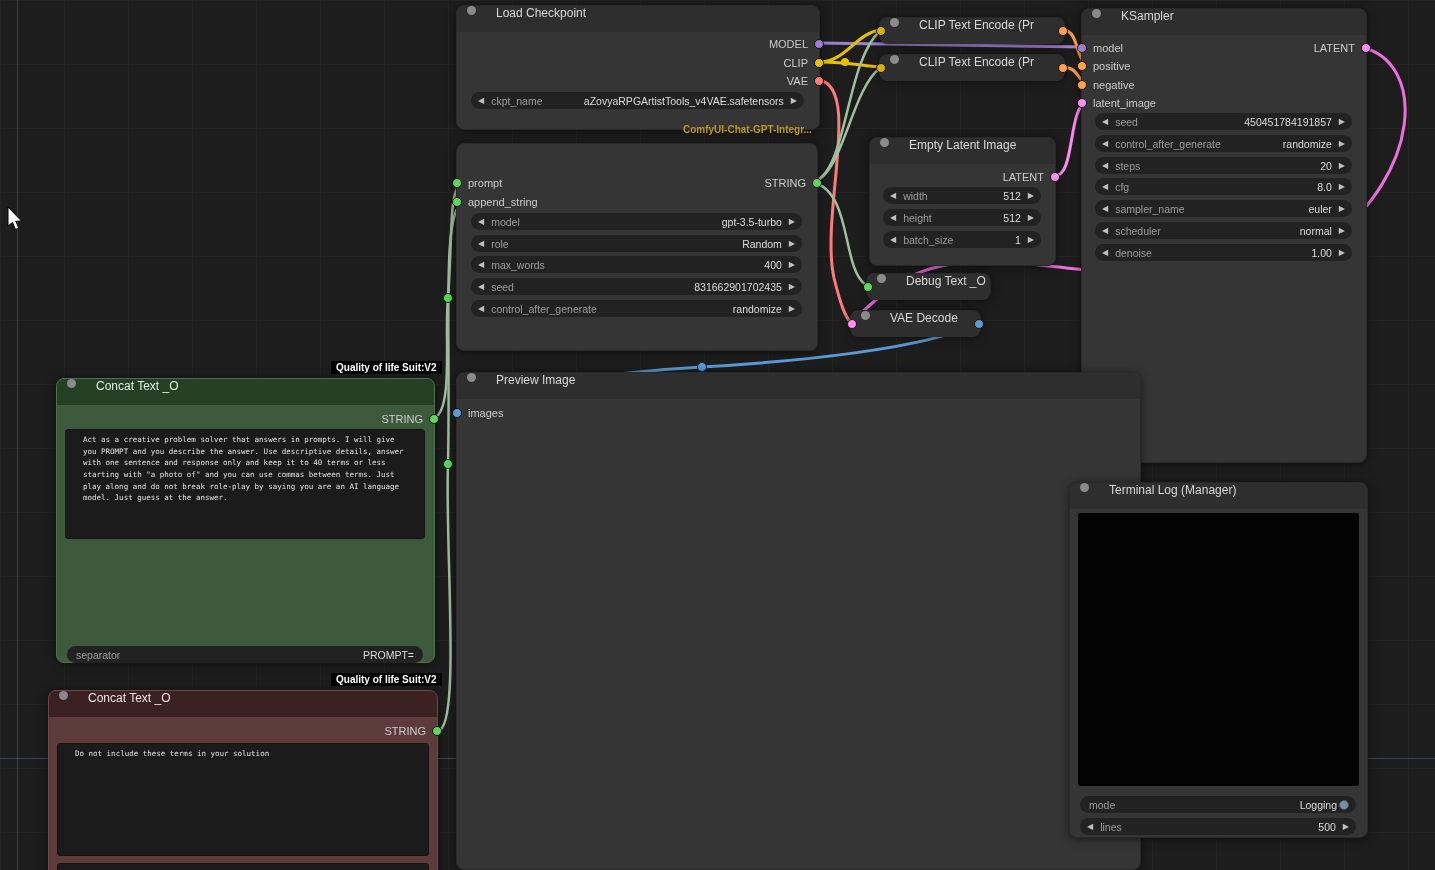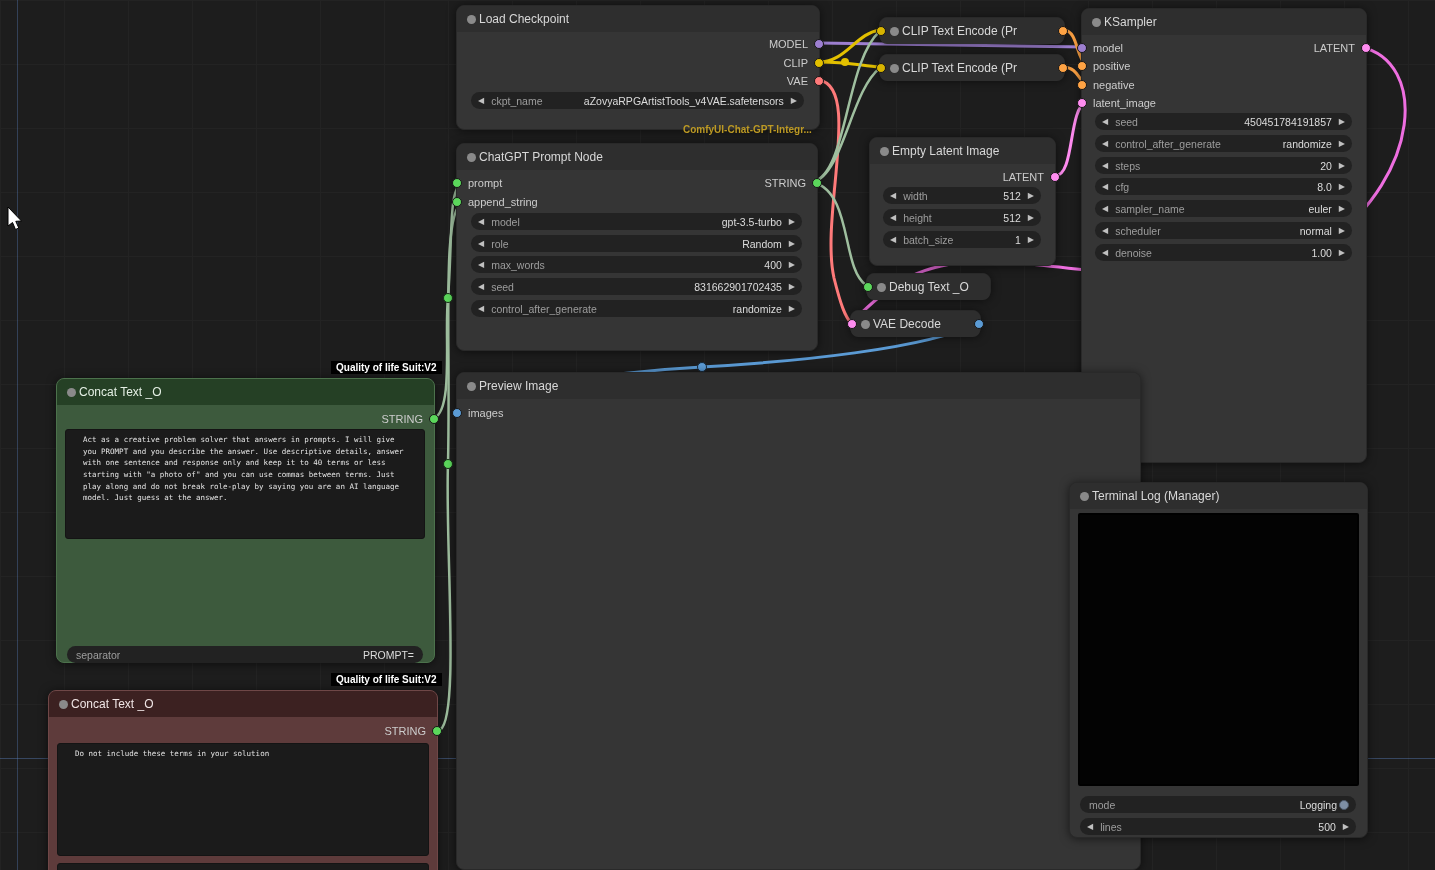--- a/index.html
+++ b/index.html
@@ -5,21 +5,21 @@
   *{margin:0;padding:0;box-sizing:border-box}
   html,body{width:1435px;height:870px;overflow:hidden;background:#1d1d1d;font-family:"Liberation Sans",sans-serif}
   #canvas{position:absolute;inset:0;width:1435px;height:870px;
     background-color:#1d1d1d;
     background-image:linear-gradient(#232323 1px,transparent 1px),linear-gradient(90deg,#232323 1px,transparent 1px);
     background-size:64px 64px;}
   .axis-h{position:absolute;left:0;right:0;top:758px;height:1px;background:rgba(95,135,200,.4);z-index:0}
   .axis-v{position:absolute;top:0;bottom:0;left:17px;width:1px;background:rgba(95,135,200,.35);z-index:0}
   svg.wires{position:absolute;left:0;top:0;z-index:1;pointer-events:none}
   .node{position:absolute;background:#353535;border:1px solid #292929;border-radius:8px;box-shadow:0 1px 10px rgba(0,0,0,.55);z-index:2}
-  .titlebar{height:26px;background:#2e2e2e;border-radius:7px 7px 0 0;display:flex;align-items:center;gap:3px;padding:0 10px;font-size:12px;color:#d8d8d8;white-space:nowrap;overflow:hidden}
+  .titlebar{height:26px;background:#2e2e2e;border-radius:7px 7px 0 0;display:flex;gap:20px;padding:0 10px;font-size:12px;color:#d8d8d8;white-space:nowrap;overflow:hidden}
   .collapsed{height:26px}
   .collapsed .titlebar{border-radius:7px}
   .tdot{width:9px;height:9px;border-radius:50%;background:#8a8a8a;flex:0 0 auto}
   .slot{position:absolute;display:flex;align-items:center;gap:6px;height:16px;font-size:11px;color:#cccccc;white-space:nowrap}
   .slot.in{left:-5px}
   .slot.out{right:-5px;flex-direction:row-reverse}
   .sdot{width:10px;height:10px;border-radius:50%;border:1px solid #161616;flex:0 0 auto}
   .edot{position:absolute;width:10px;height:10px;border-radius:50%;border:1px solid #161616}
   .widget{position:absolute;height:17px;background:#222;border-radius:9px;display:flex;align-items:center;padding:0 7px;font-size:10.5px}
   .widget .arr{color:#c0c0c0;font-size:8px;line-height:1;flex:0 0 auto}
@@ -172,24 +172,20 @@
     </div>
     <div class="widget" style="left:13px;right:14px;top:235px">
       <span class="arr">◀</span>
       <span class="wl">denoise</span>
       <span class="wv">1.00</span>
       <span class="arr">▶</span>
     </div>
   </div>
 
   <div class="node" style="left:456px;top:143px;width:362px;height:208px">
-    <div class="titlebar">
-      <span class="tdot"></span>
-      <span>ChatGPT Prompt Node</span>
-    </div>
     <div class="slot in" style="top:31px">
       <span class="sdot" style="background:#5bd75b"></span>
       <span>prompt</span>
     </div>
     <div class="slot in" style="top:50px">
       <span class="sdot" style="background:#5bd75b"></span>
       <span>append_string</span>
     </div>
     <div class="slot out" style="top:31px">
       <span class="sdot" style="background:#5bd75b"></span>

